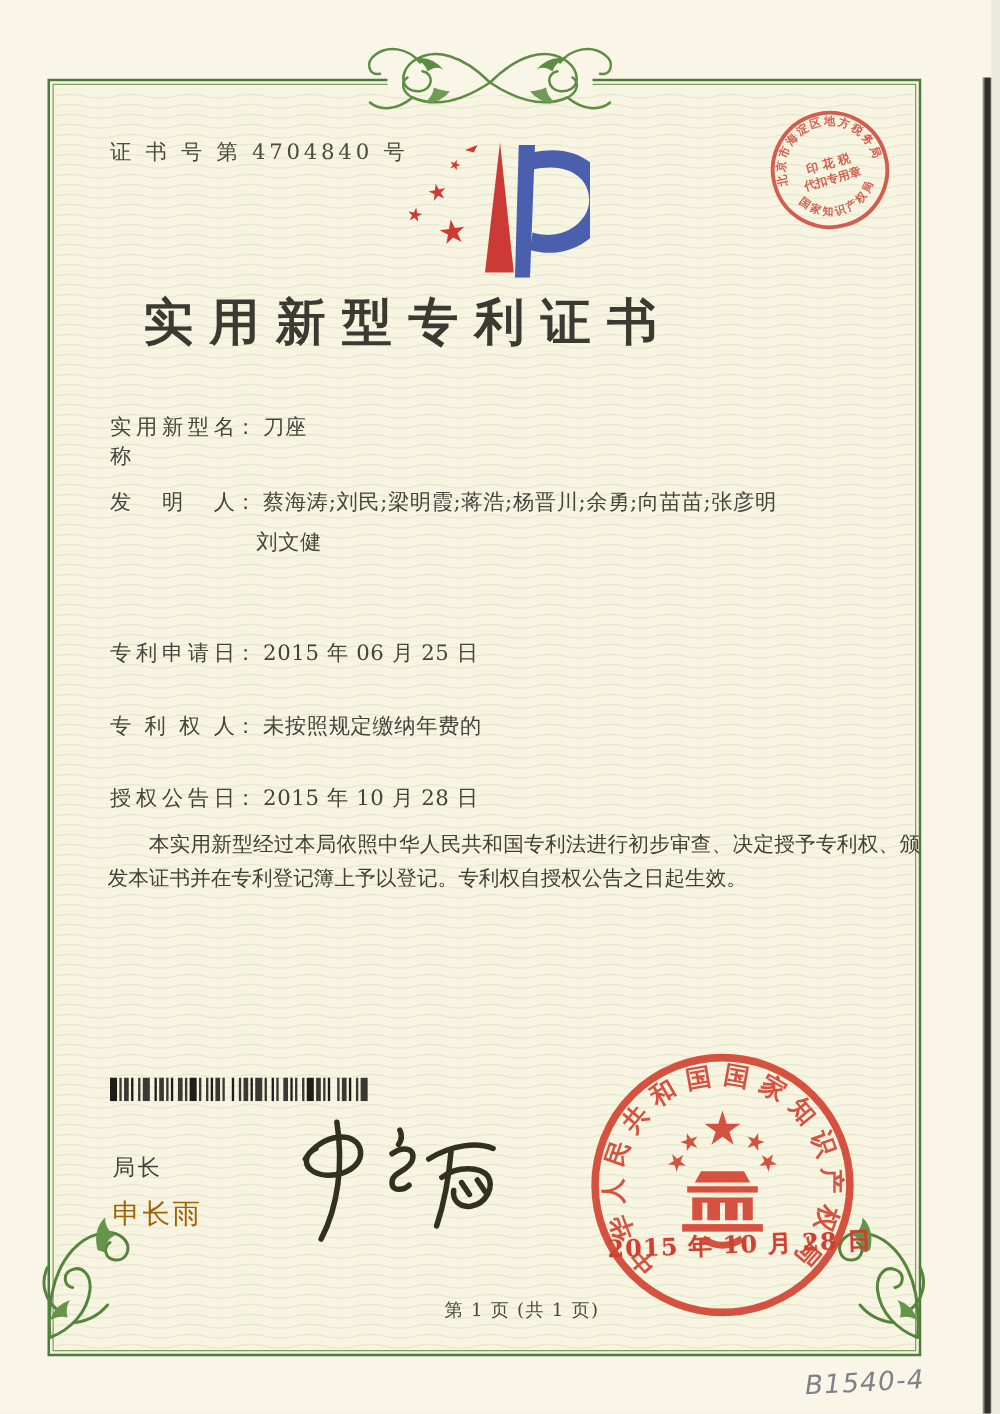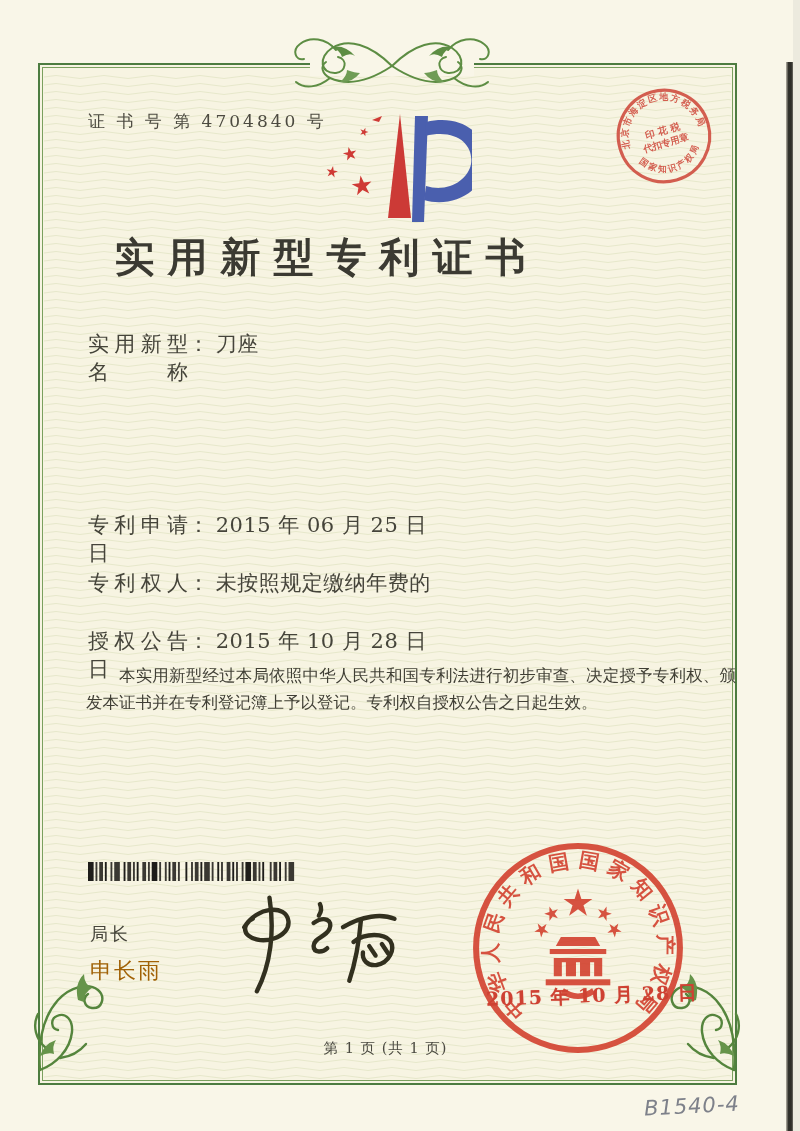--- a/index.html
+++ b/index.html
@@ -45,21 +45,21 @@
   }
   .logo{position:absolute;left:312px;top:110px;width:160px;height:118px;}
   .title{
     position:absolute;left:38px;top:230px;width:564px;
     text-align:center;font-size:40px;font-weight:700;color:#3b3a32;
     letter-spacing:13px;text-indent:13px;
   }
   
   .field{
     position:absolute;left:88px;width:620px;
-    font-size:21px;color:#45443a;
+    font-size:17px;color:#45443a;
   }
   .flabel{
     display:inline-block;width:100px;vertical-align:top;
     text-align:justify;text-align-last:justify;
   }
   .fcolon{display:inline-block;vertical-align:top;}
   .fvalue{display:inline-block;vertical-align:top;letter-spacing:.5px;max-width:490px;}
   .fvalue2{margin-left:117px;margin-top:9px;letter-spacing:.5px;}
   
   .body-text{
@@ -75,21 +75,21 @@
   .signature{position:absolute;left:196px;top:890px;width:210px;height:108px;}
   
   .seal{position:absolute;left:467px;top:837px;width:222px;height:222px;opacity:.88;}
   .seal-date{
     position:absolute;left:486px;top:983px;width:220px;
     font-size:19px;color:#ce4132;letter-spacing:1px;transform:rotate(-2deg);
     font-weight:700;text-shadow:0 0 1px rgba(206,65,50,.4);
   }
   .footer{
     position:absolute;left:38px;top:1039px;width:695px;text-align:center;
-    font-size:14.5px;color:#4a4940;letter-spacing:1px;
+    font-size:14.5px;color:#4a4940;letter-spacing:1px;padding-left:32px;
   }
   .handwritten{
     position:absolute;left:644px;top:1094px;
     font-family:"DejaVu Sans","Liberation Sans",sans-serif;
     font-style:italic;font-size:21px;color:#7e818a;letter-spacing:1px;
     transform:rotate(-3deg);
   }
   .hidden-defs{position:absolute;width:0;height:0;overflow:hidden;}
 </style>
 </head>
@@ -298,20 +298,25 @@
     </g>
   </svg>
 
   <div class="title">实用新型专利证书</div>
 
   <div class="field" style="top:330px;">
     <span class="flabel">实用新型名称</span><span class="fcolon">：</span>
     <span class="fvalue">刀座</span>
   </div>
 
+  <div class="field" style="top:390px;">
+    <span class="flabel">发明人</span><span class="fcolon">：</span>
+    <span class="fvalue" style="max-width:495px;">蔡海涛;刘民;梁明霞;蒋浩;杨晋川;余勇;向苗苗;张彦明</span>
+    <div class="fvalue2">刘文健</div>
+  </div>
 
 
   <div class="field" style="top:511px;">
     <span class="flabel">专利申请日</span><span class="fcolon">：</span>
     <span class="fvalue">2015 年 06 月 25 日</span>
   </div>
 
   <div class="field" style="top:569px;">
     <span class="flabel">专利权人</span><span class="fcolon">：</span>
     <span class="fvalue">未按照规定缴纳年费的</span>

